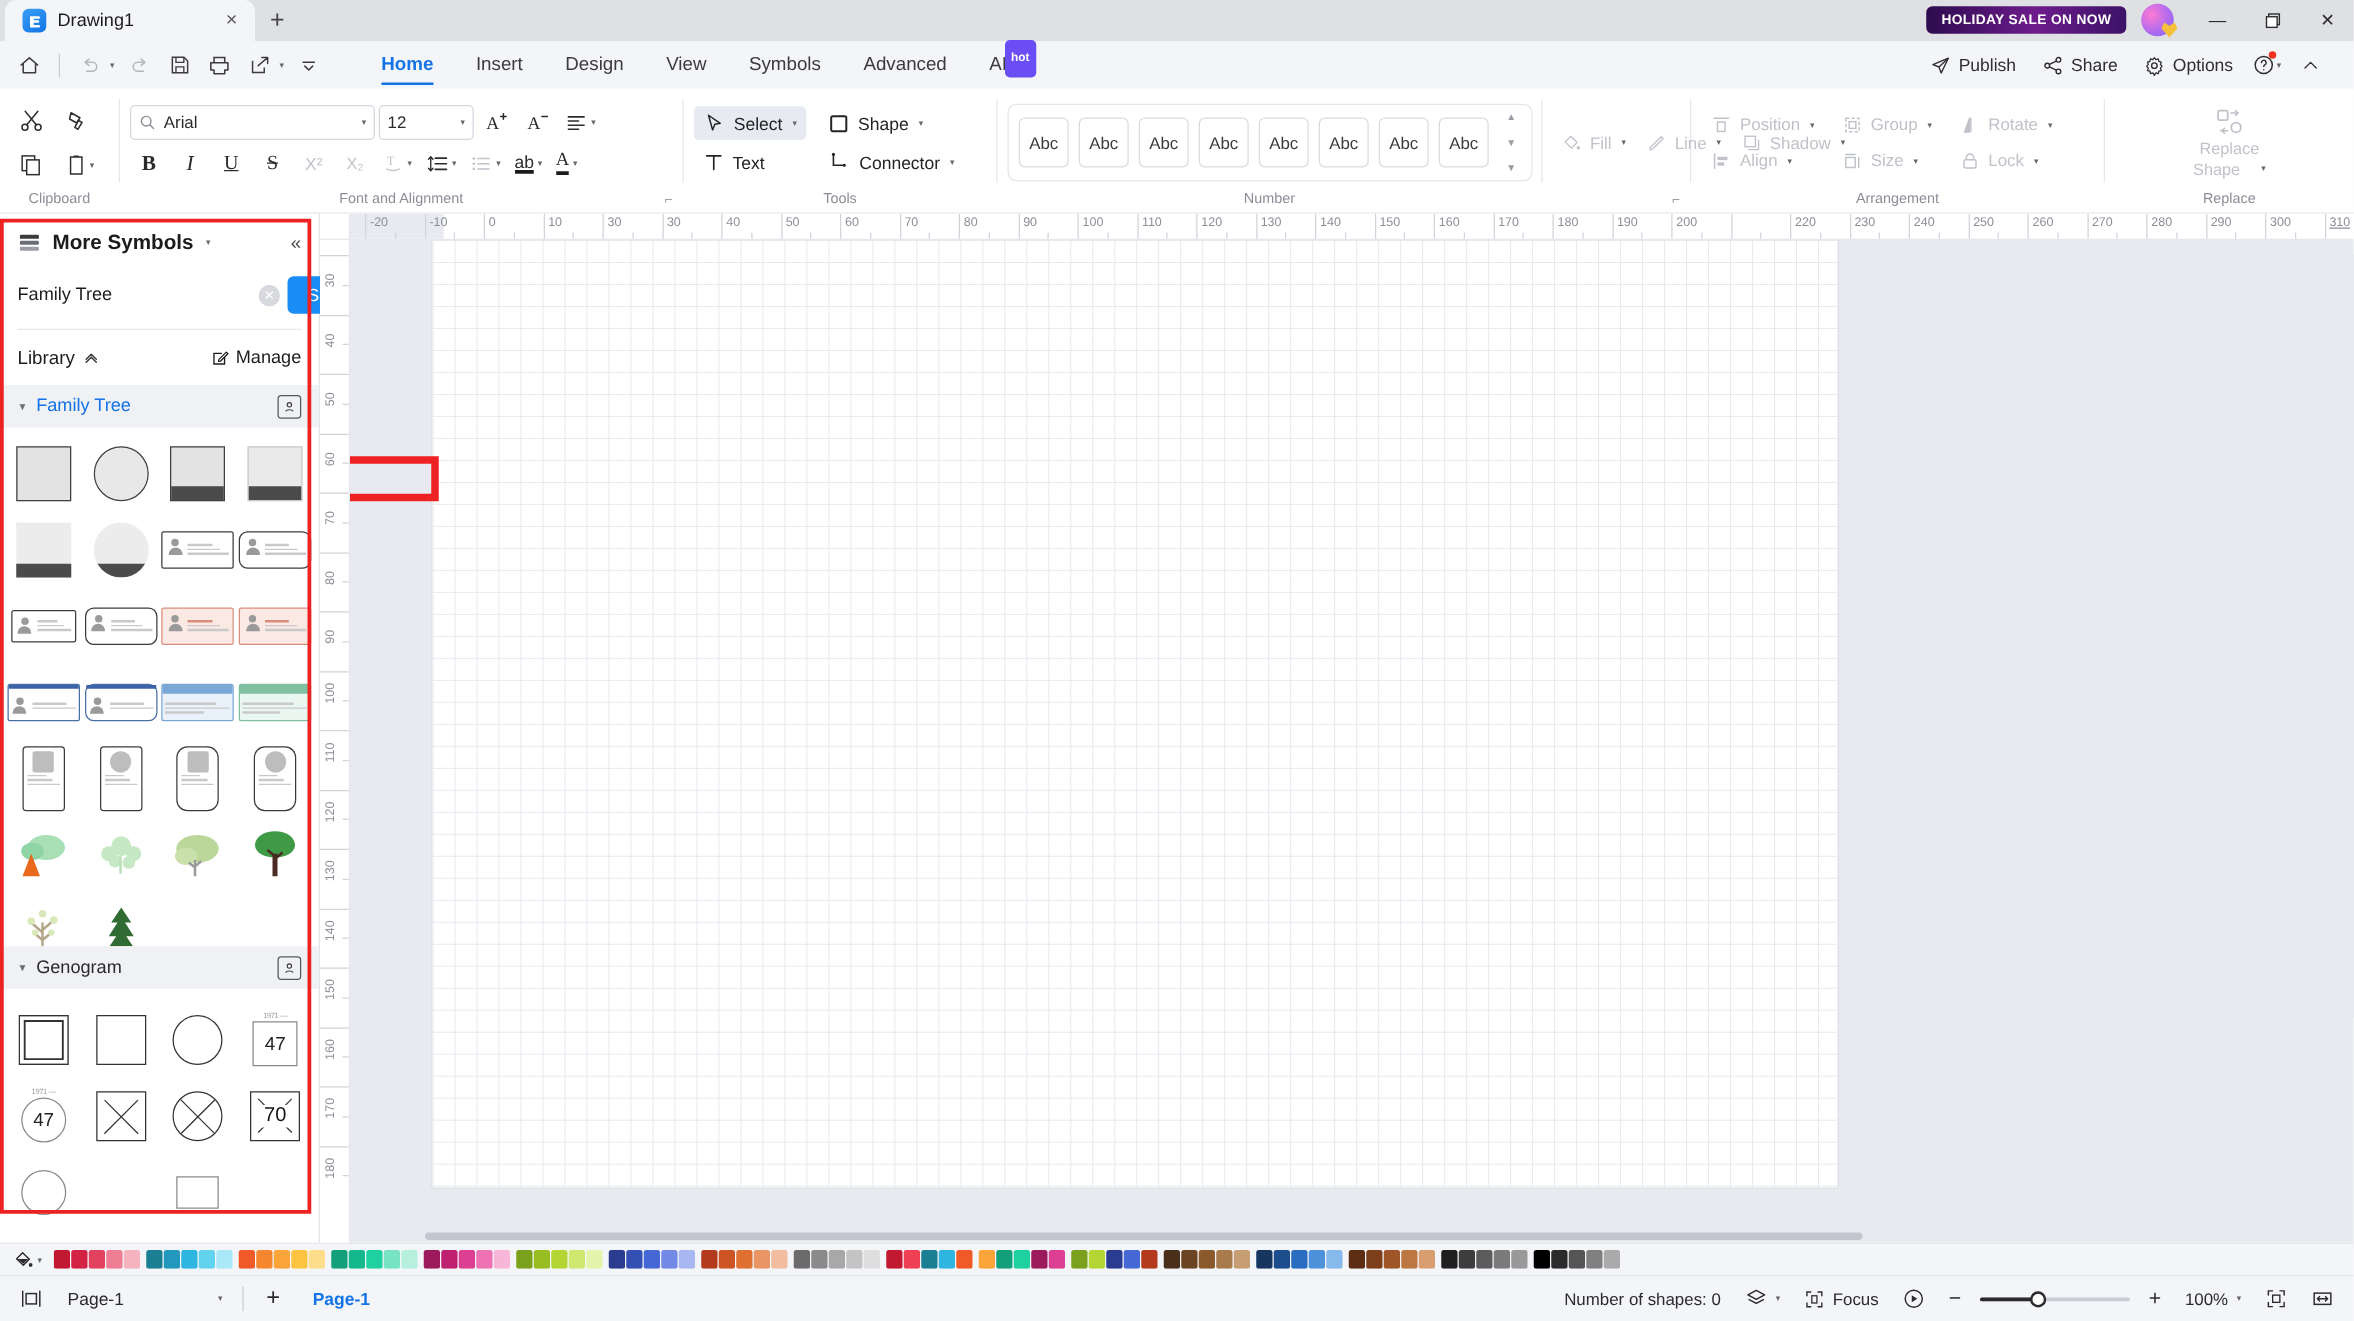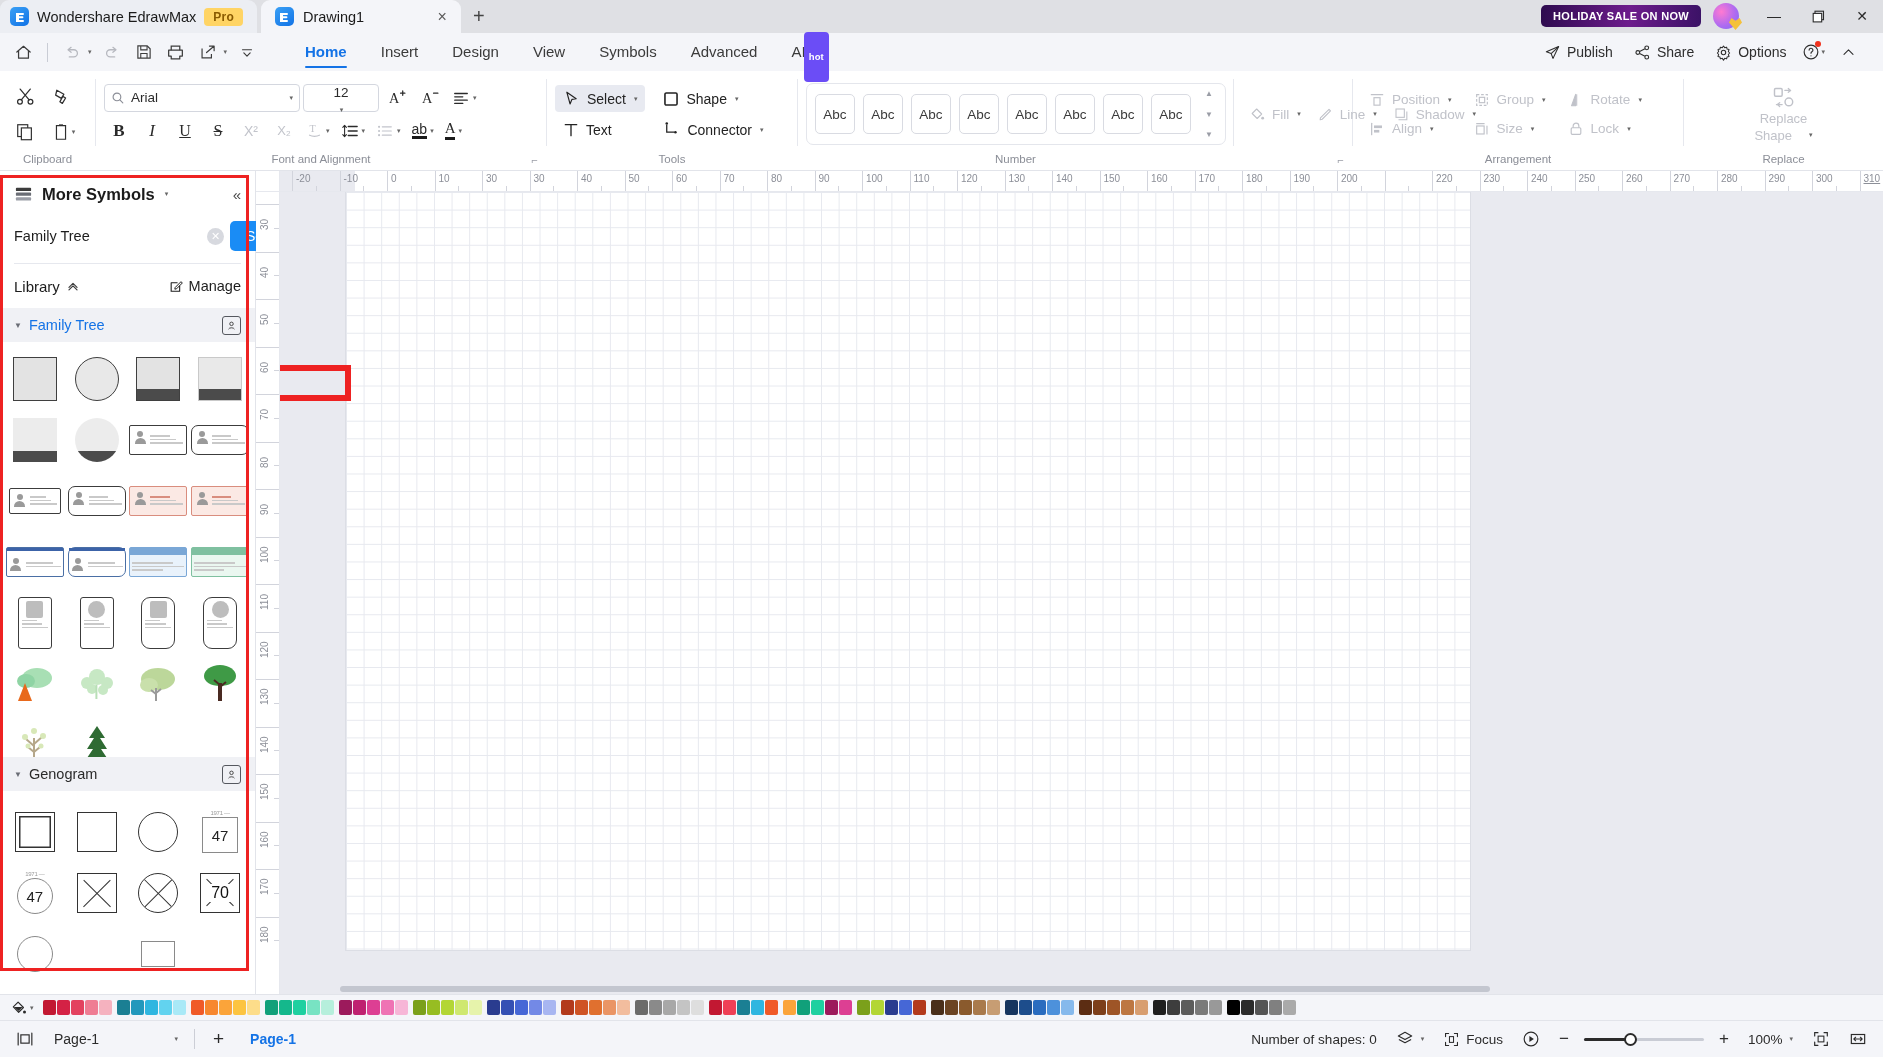--- a/index.html
+++ b/index.html
@@ -72,21 +72,21 @@
     position:relative; padding:0 17px; height:38px; line-height:38px;
     font-size:15px; color:#3b3b3b; cursor:pointer; white-space:nowrap;
   }
   .tab.active { color:#1473e6; font-weight:bold; }
   .tab.active:after {
     content:""; position:absolute; left:17px; right:17px; bottom:3px; height:2.5px;
     background:#1473e6; border-radius:2px;
   }
   .hot-badge {
     position:absolute; top:-1px; right:-6px; background:#6b4df6; color:#fff;
-    font-size:9.5px; font-weight:bold; border-radius:4px; padding:19px 5px; line-height:1.25;
+    font-size:9.5px; font-weight:bold; border-radius:4px; padding:9px 5px; line-height:1.25;
   }
   .ribbon-right { margin-left:auto; display:flex; align-items:center; gap:3px; padding-right:10px; }
   .rr-item { display:flex; align-items:center; gap:6px; padding:5px 9px; border-radius:4px;
              cursor:pointer; font-size:14px; color:#2e2e2e; white-space:nowrap; }
   .help-wrap { position:relative; display:flex; align-items:center; padding:4px 4px; cursor:pointer; }
   .red-dot { position:absolute; top:2px; right:8px; width:6px; height:6px; border-radius:50%; background:#f0321e; }
 
   
   .ribbon { height:100px; background:#fff; display:flex; flex:none; border-bottom:1px solid #e2e4ea; }
   .group { display:flex; flex-direction:column; position:relative; padding:4px 0 0; }
@@ -102,21 +102,21 @@
   .clip-col { display:flex; flex-direction:column; gap:2px; }
   .clip-row { display:flex; gap:4px; }
 
   
   .font-col { display:flex; flex-direction:column; gap:5px; }
   .fa-row { display:flex; align-items:center; gap:3px; }
   .combo { display:flex; align-items:center; height:28px; border:1px solid #d4d7df; border-radius:4px;
            background:#fff; padding:0 6px; gap:6px; cursor:pointer; }
   .combo .val { font-size:13.5px; color:#2b2b2b; flex:1; }
   .combo.fontname { width:196px; }
-  .combo.fontsize { width:76px;flex-direction:column; }
+  .combo.fontsize { width:76px; }
   .fbtn { width:30px; height:28px; display:flex; align-items:center; justify-content:center;
           border-radius:4px; cursor:pointer; font-size:15px; color:#2b2b2b; }
   .fbtn.dis { color:#c2c4cb; }
   .fbtn.wide { width:auto; padding:0 4px; gap:2px; }
 
   
   .tools-grid { display:grid; grid-template-columns:auto auto; gap:4px 10px; }
   .tool { display:flex; align-items:center; gap:7px; padding:5px 8px; border-radius:4px;
           cursor:pointer; font-size:14px; color:#232323; white-space:nowrap; }
   .tool.sel { background:#e8eaf1; }
@@ -294,29 +294,20 @@
   .zbtn { width:26px; height:26px; display:flex; align-items:center; justify-content:center;
           font-size:17px; color:#2b2b2b; cursor:pointer; border-radius:4px; }
   svg { display:block; }
 </style>
 </head>
 <body>
 
 <div class="app">
 
   <div class="titlebar">
-    <div class="app-chip">
-      <span class="edraw-logo">
-        <svg width="12" height="12" viewBox="0 0 12 12">
-            <path d="M2 2h7a1 1 0 010 2H5v1.2h3.4a1 1 0 010 2H5V9h4a1 1 0 010 2H2z" fill="#fff"></path>
-          </svg>
-      </span>
-      <span class="name">Wondershare EdrawMax</span>
-      <span class="pro-badge">Pro</span>
-    </div>
     <div class="doc-tab">
       <span class="edraw-logo">
         <svg width="12" height="12" viewBox="0 0 12 12">
             <path d="M2 2h7a1 1 0 010 2H5v1.2h3.4a1 1 0 010 2H5V9h4a1 1 0 010 2H2z" fill="#fff"></path>
           </svg>
       </span>
       <span class="tname">Drawing1</span>
       <span class="tab-close">×</span>
     </div>
     <span class="newtab">+</span>

